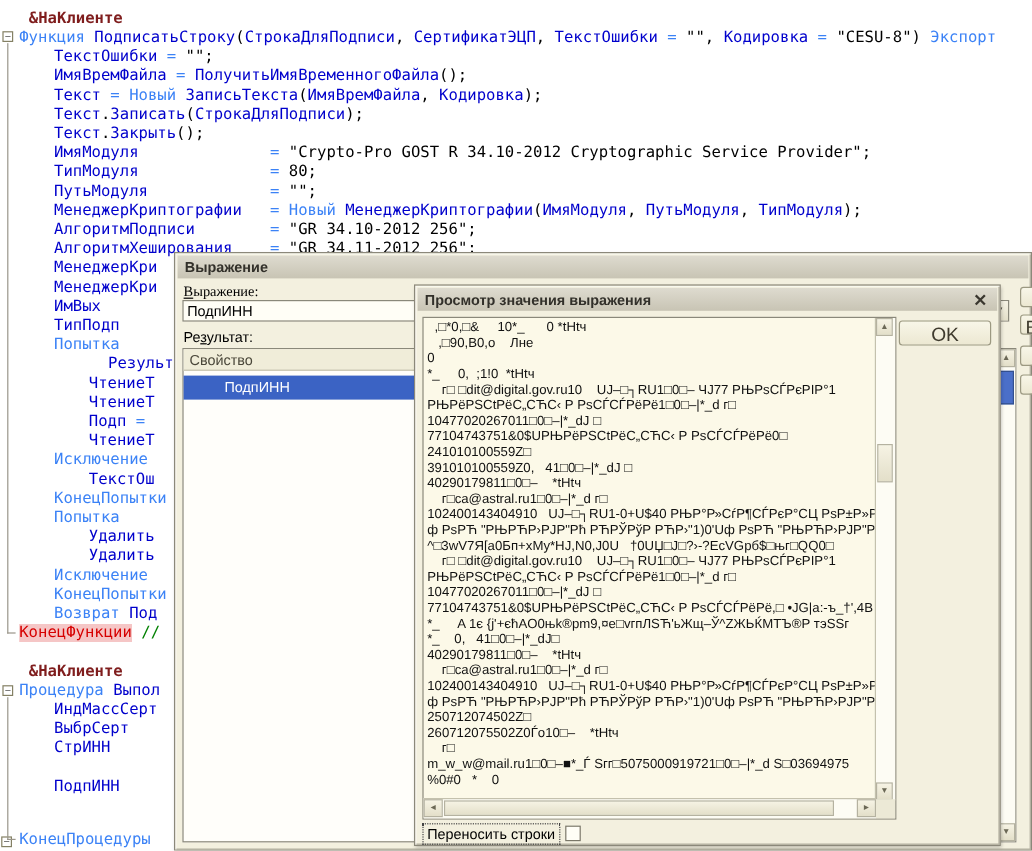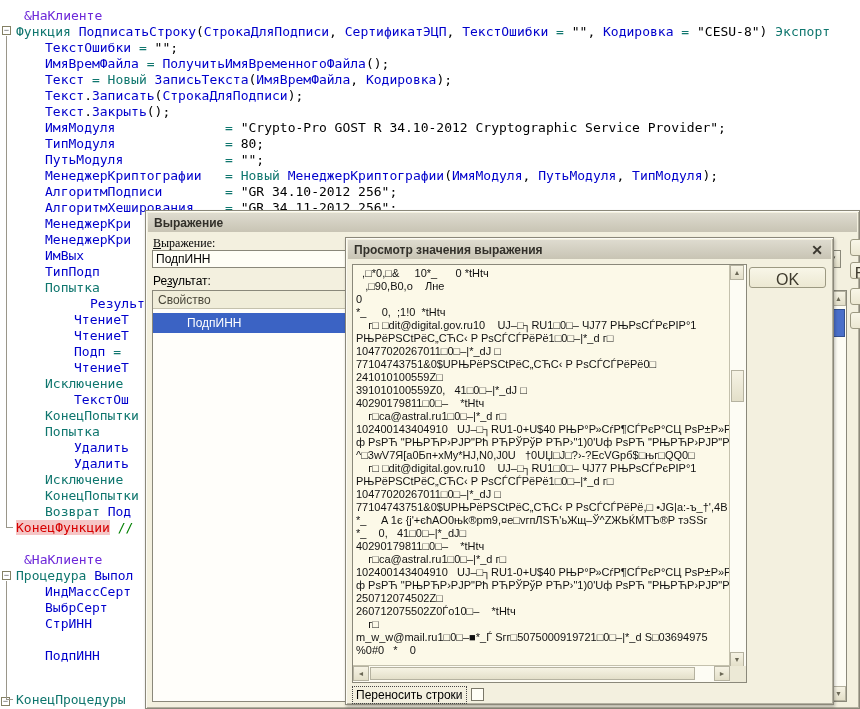--- a/index.html
+++ b/index.html
@@ -2,24 +2,24 @@
 <html><head>
 <meta charset="utf-8">
 <style>
   html,body{margin:0;padding:0;background:#fff;}
   #screen{position:relative;width:860px;height:709px;overflow:hidden;background:#fff;
           font-family:"Liberation Sans",sans-serif;}
   
   #editor{position:absolute;left:0;top:0;width:860px;height:709px;background:#fff;}
   .cl{position:absolute;white-space:pre;font-family:"DejaVu Sans Mono","Liberation Mono",monospace;
       font-size:13px;line-height:15px;}
-  .sg-k{color:#0f766e;}
+  .sg-k{color:#3b82f6;}
   .sg-i{color:#0000cc;}
   .sg-p{color:#000000;}
-  .sg-d{color:#6d28d9;}
+  .sg-d{color:#7f1d1d;font-weight:bold;}
   .sg-g{color:#008000;}
   .sg-h{color:#d60000;background:#f5c6c6;}
   .fold{position:absolute;width:9px;height:9px;background:#fff;border:1px solid #848064;
         font-size:9px;line-height:7px;text-align:center;color:#555;box-sizing:border-box;}
   .bracket{position:absolute;border-left:1px solid #9a968a;border-bottom:1px solid #9a968a;width:6px;}
   
   .dialog{position:absolute;background:#f3f0df;border:1px solid #8b887a;
           box-shadow:inset 1px 1px 0 #fcfbf4, inset -1px -1px 0 #b3b0a0, 1px 2px 3px rgba(0,0,0,.25);
           box-sizing:border-box;}
   .titlebar{position:absolute;left:2px;right:2px;top:2px;height:19px;

